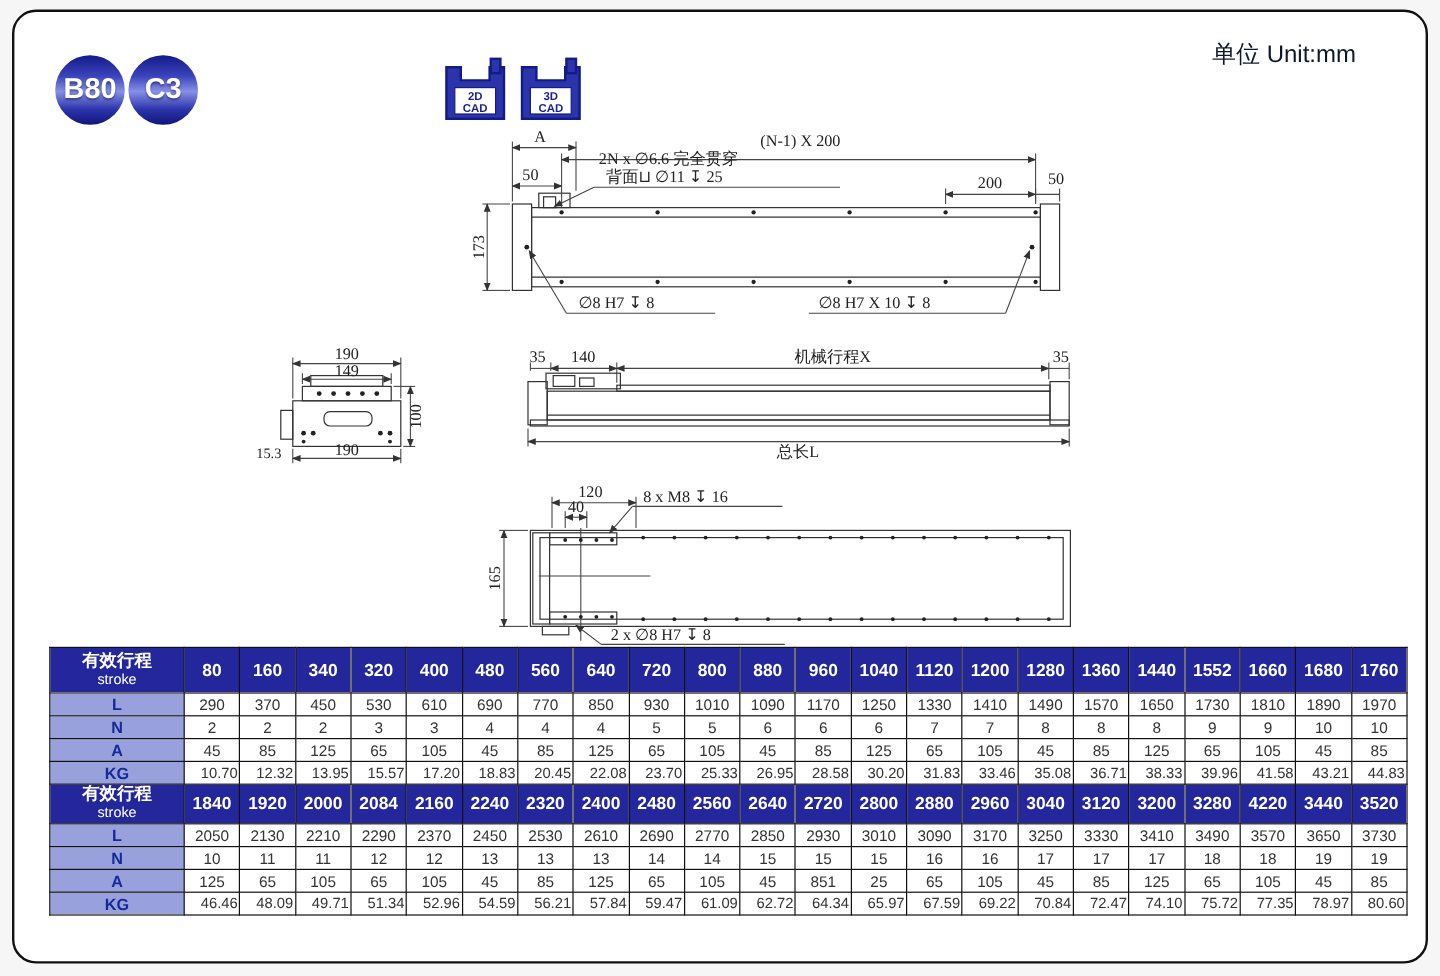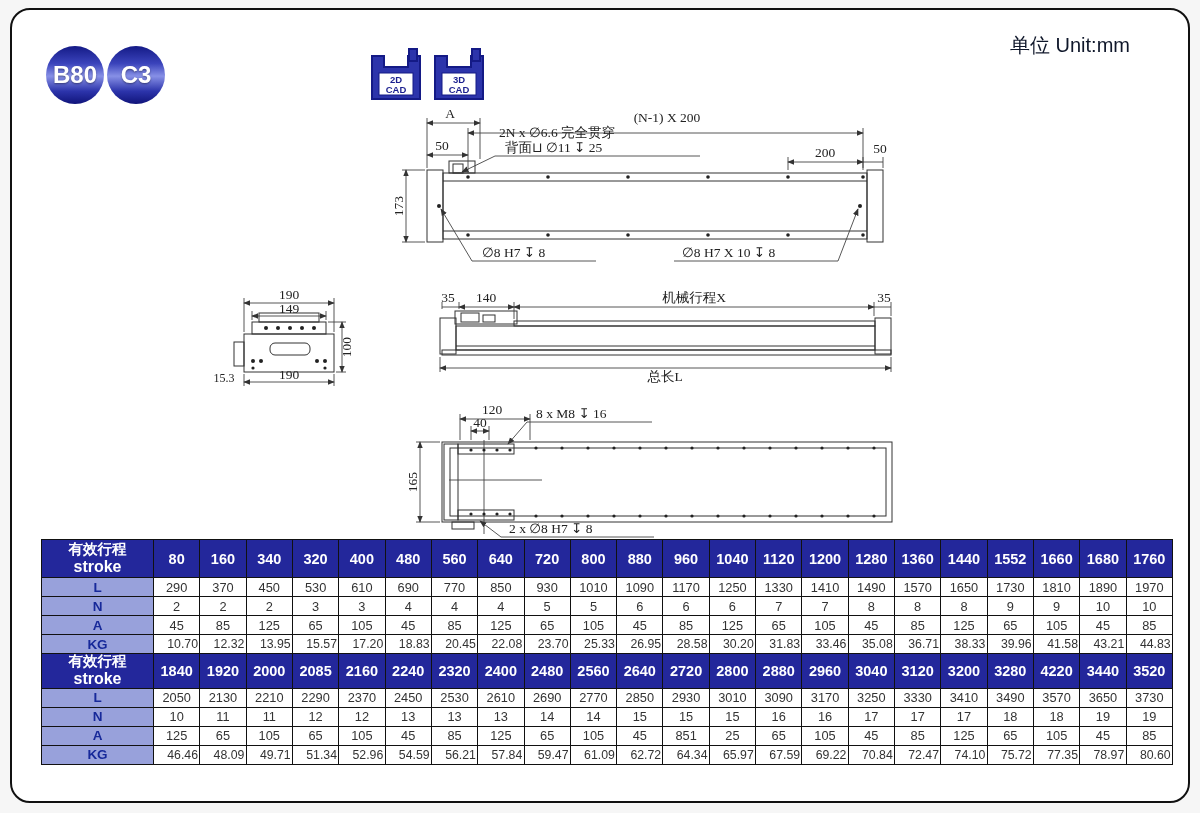--- a/index.html
+++ b/index.html
@@ -28,21 +28,21 @@
   .dl  { stroke:#444; stroke-width:0.9; fill:none; }
   .hole{ fill:#222; }
 
   
   #table-wrap { position:absolute; left:29px; top:529px; width:912px; }
   table { border-collapse:collapse; table-layout:fixed; width:1132px; }
   th,td { border:1px solid #111; text-align:center; padding:0; white-space:nowrap; overflow:hidden; }
   tr.hdr th { background:#23279b; color:#fff; font-weight:bold; font-size:14.5px; height:38px; }
   tr.hdr.hdr2 th { height:33px; }
   th.lbl-hdr { font-size:13px; line-height:1.1; font-weight:bold; }
-  th.lbl-hdr .en { font-size:16px; font-weight:bold; }
+  th.lbl-hdr .en { font-size:12px; font-weight:normal; }
   td.lbl-cell { background:#98a1db; color:#17299a; font-weight:bold; font-size:13.5px; height:19px; }
   td.val { background:#fff; color:#333; font-size:12.8px; height:19px; }
   tr.kg td.val { font-size:12.3px;padding-left:12px; }
 
   #footnote { position:absolute; left:46px; top:762px; color:#e02222; font-size:15px; font-weight:bold; }
 </style>
 </head>
 <body>
 
 <div id="sheet">
@@ -399,21 +399,21 @@
             <td class="val">44.83</td>
           </tr>
           <tr class="hdr hdr2">
             <th class="lbl-hdr" style="width: 112px;">
               <div>有效行程</div>
               <div class="en">stroke</div>
             </th>
             <th>1840</th>
             <th>1920</th>
             <th>2000</th>
-            <th>2085</th>
+            <th>2084</th>
             <th>2160</th>
             <th>2240</th>
             <th>2320</th>
             <th>2400</th>
             <th>2480</th>
             <th>2560</th>
             <th>2640</th>
             <th>2720</th>
             <th>2800</th>
             <th>2880</th>

